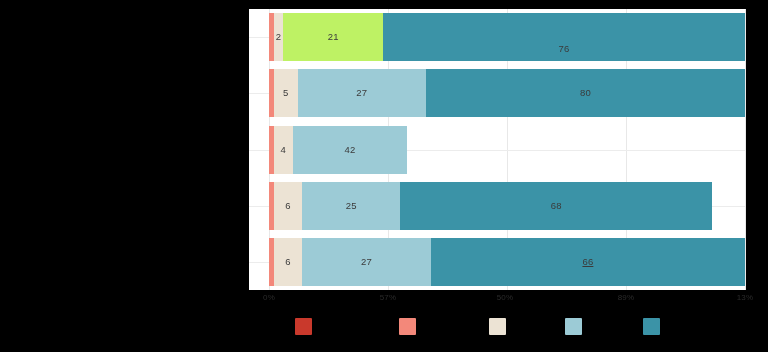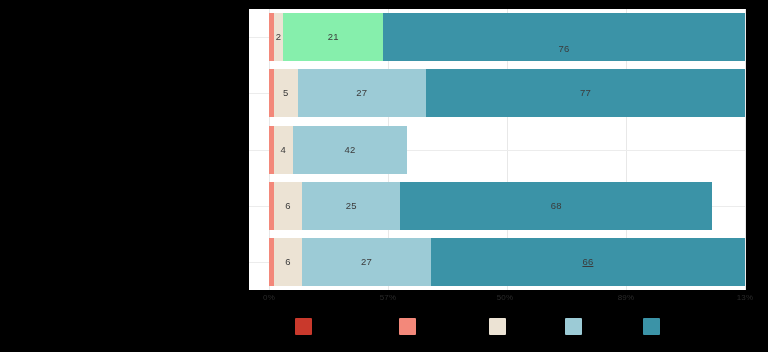--- a/index.html
+++ b/index.html
@@ -158,37 +158,37 @@
         <div class="gridline-h" style="top: 141px;"></div>
         <div class="gridline-h" style="top: 197px;"></div>
         <div class="gridline-h" style="top: 253px;"></div>
       </div>
     <div id="bars">
         <div class="bar-row" style="top: 4px; height: 48px; padding-left: 20px;">
           <div class="seg" style="width: 4.76px; background: rgb(243, 136, 122);"></div>
           <div class="seg" style="width: 9.52px; background: rgb(236, 227, 212);">
             <span class="seg-label" style="color: rgb(59, 59, 59);">2</span>
           </div>
-          <div class="seg" style="width: 99.96px; background: #86efac;">
+          <div class="seg" style="width: 99.96px; background: #bef264;">
             <span class="seg-label" style="color: rgb(59, 59, 59);">21</span>
           </div>
           <div class="seg" style="width: 361.76px; background: rgb(59, 147, 167);">
             <span class="seg-label" style="color: rgb(59, 59, 59); margin-top: 24px;">76</span>
           </div>
         </div>
         <div class="bar-row" style="top: 60px; height: 48px; padding-left: 20px;">
           <div class="seg" style="width: 4.76px; background: rgb(243, 136, 122);"></div>
           <div class="seg" style="width: 23.8px; background: rgb(236, 227, 212);">
             <span class="seg-label" style="color: rgb(59, 59, 59);">5</span>
           </div>
           <div class="seg" style="width: 128.52px; background: rgb(156, 203, 214);">
             <span class="seg-label" style="color: rgb(59, 59, 59);">27</span>
           </div>
           <div class="seg" style="width: 318.92px; background: rgb(59, 147, 167);">
-            <span class="seg-label" style="color: rgb(59, 59, 59);">77</span>
+            <span class="seg-label" style="color: rgb(59, 59, 59);">80</span>
           </div>
         </div>
         <div class="bar-row" style="top: 117px; height: 48px; padding-left: 20px;">
           <div class="seg" style="width: 4.76px; background: rgb(243, 136, 122);"></div>
           <div class="seg" style="width: 19.04px; background: rgb(236, 227, 212);">
             <span class="seg-label" style="color: rgb(59, 59, 59);">4</span>
           </div>
           <div class="seg" style="width: 114.24px; background: rgb(156, 203, 214);">
             <span class="seg-label" style="color: rgb(59, 59, 59);">42</span>
           </div>

